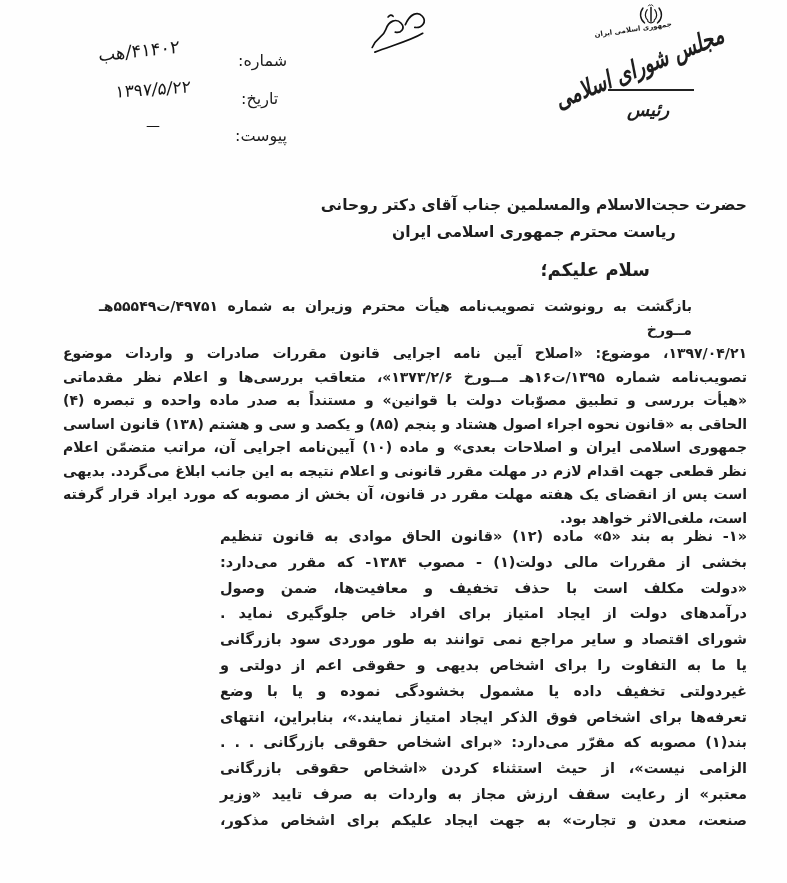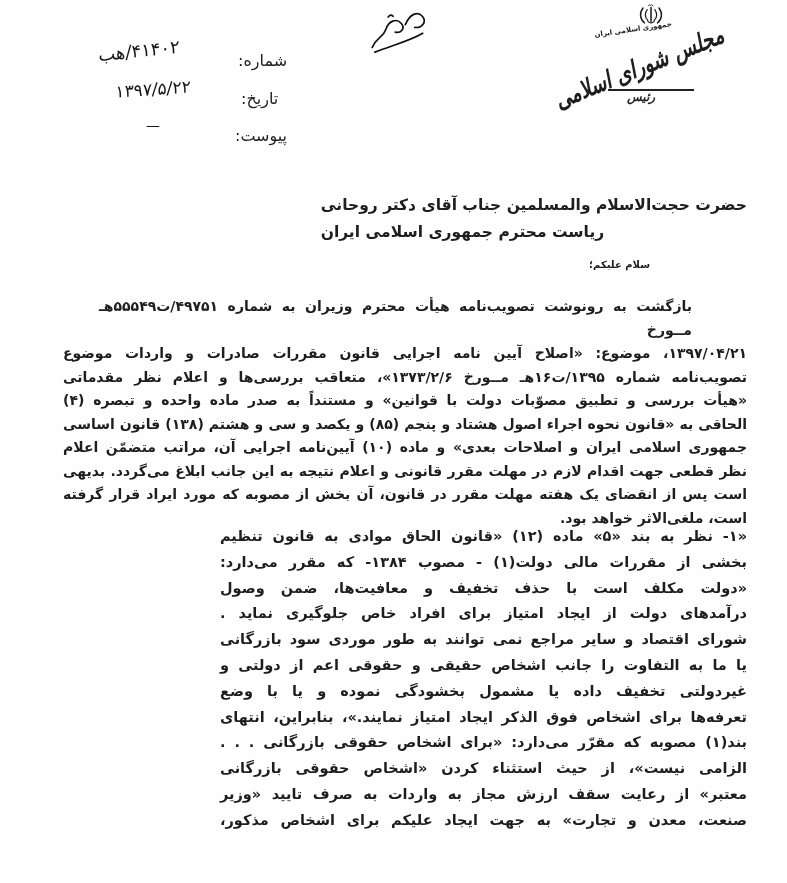--- a/index.html
+++ b/index.html
@@ -14,42 +14,42 @@
   .republic-line{
     position:absolute;left:602px;top:25px;width:70px;font-size:7px;font-weight:bold;
     transform:rotate(-8deg);text-align:center;white-space:nowrap;letter-spacing:.4px;
   }
   .calligraphy{
     position:absolute;left:568px;top:52px;width:160px;text-align:center;white-space:nowrap;
     font-size:19px;font-weight:bold;font-style:italic;
     transform:rotate(-22deg) scale(1,1.3);transform-origin:50% 50%;
   }
   .head-rule{position:absolute;left:608px;top:89px;width:86px;height:2px;background:#222;}
-  .role{position:absolute;left:627px;top:90px;font-size:12px;font-weight:bold;font-style:italic;}
+  .role{position:absolute;left:627px;top:99px;font-size:18px;font-weight:bold;font-style:italic;}
 
   
   .lbl{position:absolute;font-size:16px;white-space:nowrap;}
   .lbl-number{left:238px;top:51px;}
   .lbl-date{left:241px;top:89px;}
   .lbl-attachment{left:235px;top:126px;}
   .hand{
     position:absolute;white-space:nowrap;direction:rtl;text-align:center;
     font-size:18px;color:#161616;
   }
   .val-number{left:68px;top:40px;width:142px;transform:rotate(-6deg) skewX(-5deg);}
   .val-date{left:80px;top:79px;width:146px;font-size:17px;transform:rotate(-4deg) skewX(-5deg);}
   .val-attachment{left:146px;top:117px;font-size:14px;transform:none;}
   .besmellah{position:absolute;left:360px;top:6px;transform:rotate(-8deg);}
 
   
   .salutation{
-    position:absolute;right:40px;top:192px;text-align:left;
+    position:absolute;right:40px;top:192px;text-align:center;
     font-weight:bold;font-size:15.5px;line-height:27px;white-space:nowrap;
   }
-  .greeting{position:absolute;right:137px;top:259px;font-size:10px;font-weight:bold;margin-left:24px;}
+  .greeting{position:absolute;right:137px;top:259px;font-size:18px;font-weight:bold;margin-left:24px;}
   .para{position:absolute;font-weight:bold;}
   .para1{right:40px;left:63px;top:295px;font-size:14px;line-height:23.5px;}
   .para2{right:40px;left:220px;top:524px;font-size:14.5px;line-height:25.8px;}
   .line{text-align:justify;text-align-last:justify;}
   .first-indent{padding-right:55px;padding-left:36px;}
   .last-line{text-align-last:right;}
 </style>
 </head>
 <body>
 
@@ -108,21 +108,21 @@
     <div class="line">است پس از انقضای یک هفته مهلت مقرر در قانون، آن بخش از مصوبه که مورد ایراد قرار گرفته</div>
     <div class="line last-line">است، ملغی‌الاثر خواهد بود.</div>
   </div>
 
   <div class="para para2">
     <div class="line">«۱- نظر به بند «۵» ماده (۱۲) «قانون الحاق موادی به قانون تنظیم</div>
     <div class="line">بخشی از مقررات مالی دولت(۱) - مصوب ۱۳۸۴- که مقرر می‌دارد:</div>
     <div class="line">«دولت مکلف است با حذف تخفیف و معافیت‌ها، ضمن وصول</div>
     <div class="line">درآمدهای دولت از ایجاد امتیاز برای افراد خاص جلوگیری نماید .</div>
     <div class="line">شورای اقتصاد و سایر مراجع نمی توانند به طور موردی سود بازرگانی</div>
-    <div class="line">یا ما به التفاوت را جانب اشخاص حقیقی و حقوقی اعم از دولتی و</div>
+    <div class="line">یا ما به التفاوت را برای اشخاص بدیهی و حقوقی اعم از دولتی و</div>
     <div class="line">غیردولتی تخفیف داده یا مشمول بخشودگی نموده و یا با وضع</div>
     <div class="line">تعرفه‌ها برای اشخاص فوق الذکر ایجاد امتیاز نمایند.»، بنابراین، انتهای</div>
     <div class="line">بند(۱) مصوبه که مقرّر می‌دارد: «برای اشخاص حقوقی بازرگانی . . .</div>
     <div class="line">الزامی نیست»، از حیث استثناء کردن «اشخاص حقوقی بازرگانی</div>
     <div class="line">معتبر» از رعایت سقف ارزش مجاز به واردات به صرف تایید «وزیر</div>
     <div class="line">صنعت، معدن و تجارت» به جهت ایجاد علیکم برای اشخاص مذکور،</div>
   </div>
 
 </div>
 

